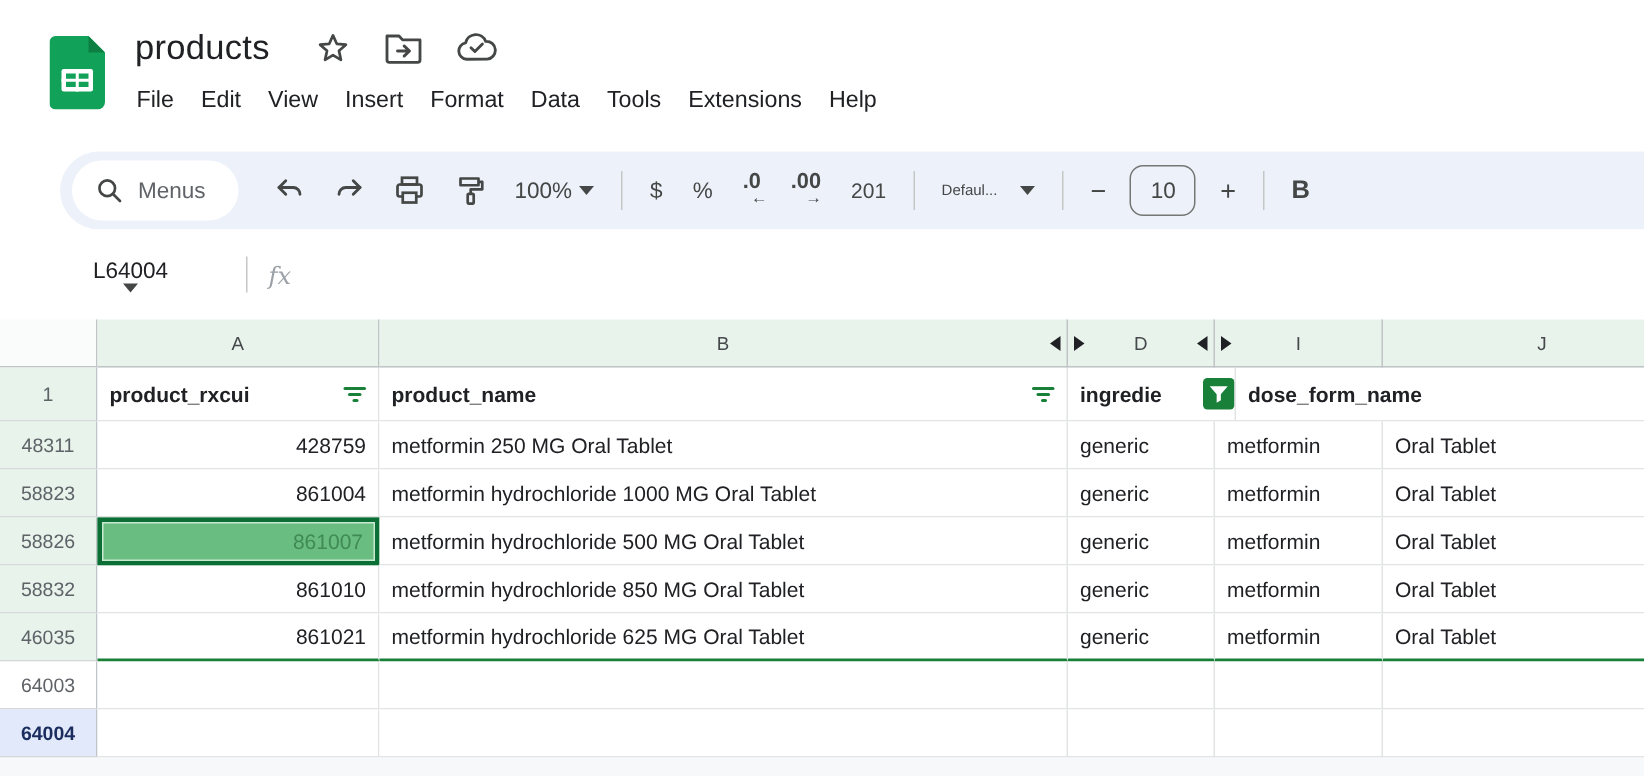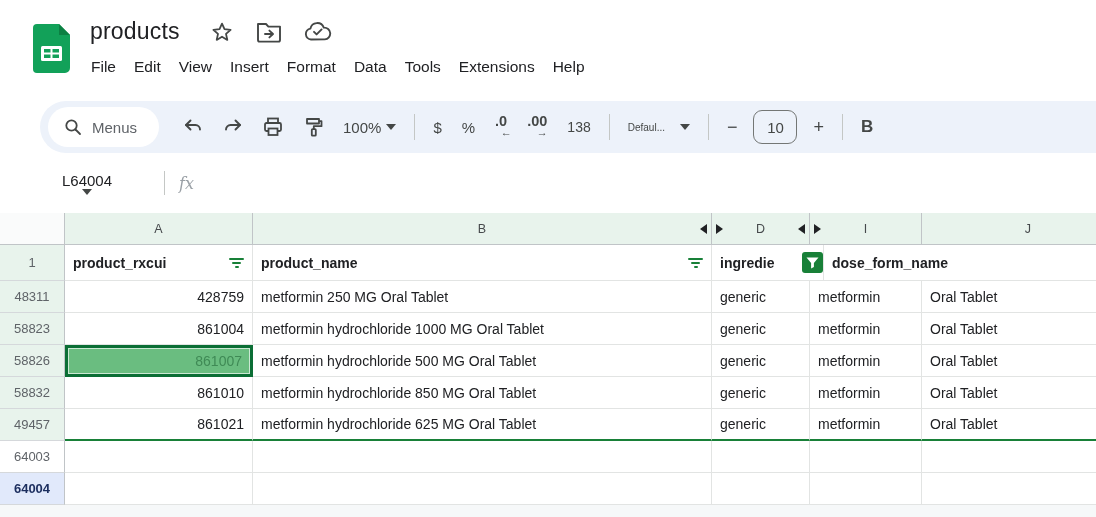--- a/index.html
+++ b/index.html
@@ -178,21 +178,21 @@
           <span class="dec-arrow">←</span>
         </span>
       </div>
       <div class="tb-btn">
         <span class="dec-wrap">
           <span class="dec-top">.00</span>
           <span class="dec-arrow">→</span>
         </span>
       </div>
       <div class="tb-btn">
-          <span style="font-size:14px;">138</span>
+          <span style="font-size:14px;">201</span>
         </div>
       <div class="tb-sep"></div>
       <div class="zoom-ctl">
         <span class="font-name">Defaul...</span>
         <span class="caret"></span>
       </div>
       <div class="tb-sep"></div>
       <div class="tb-btn">
           <span style="font-size:18px;">−</span>
         </div>
@@ -315,21 +315,21 @@
         </div>
       <div class="cell w-a num">861010</div>
       <div class="cell w-b">metformin hydrochloride 850 MG Oral Tablet</div>
       <div class="cell w-d">generic</div>
       <div class="cell w-i">metformin</div>
       <div class="cell w-j" style="border-right:none;">Oral Tablet</div>
     </div>
 
     <div class="g-row data-row filter-end">
       <div class="rowhdr">
-          <span>49457</span>
+          <span>46035</span>
         </div>
       <div class="cell w-a num">861021</div>
       <div class="cell w-b">metformin hydrochloride 625 MG Oral Tablet</div>
       <div class="cell w-d">generic</div>
       <div class="cell w-i">metformin</div>
       <div class="cell w-j" style="border-right:none;">Oral Tablet</div>
     </div>
 
     <div class="g-row data-row">
       <div class="rowhdr white">

